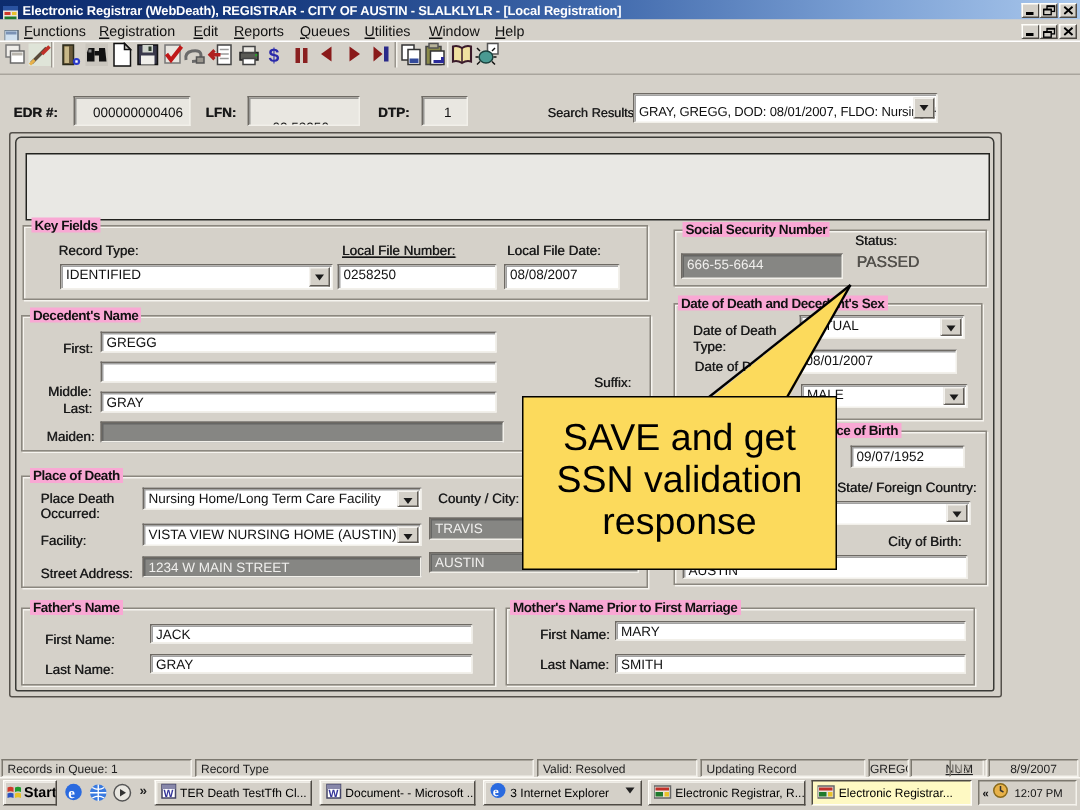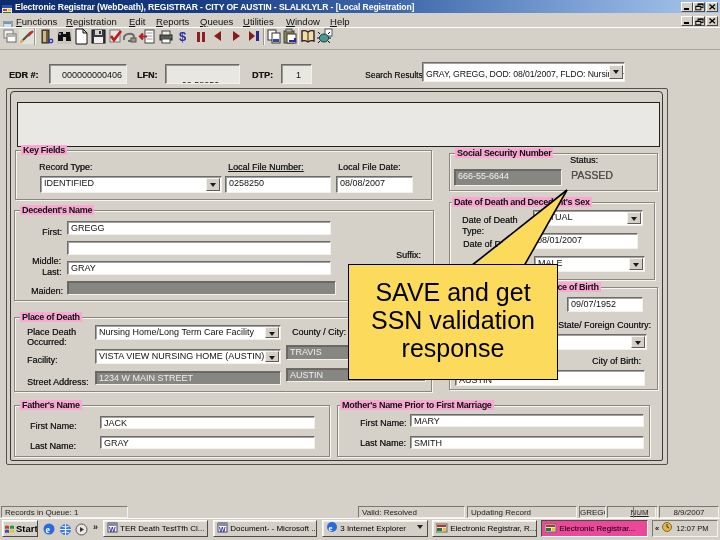--- a/index.html
+++ b/index.html
@@ -318,20 +318,21 @@
 <polygon points="471,268 524,268 567,190" fill="#fcda5c"></polygon>
 <line x1="471" y1="266" x2="567" y2="190" stroke="#000" stroke-width="1.6"></line>
 <line x1="524" y1="266" x2="567" y2="190" stroke="#000" stroke-width="1.6"></line>
 </svg>
 <div class="abs" style="left:348px;top:264px;width:210px;height:116px;background:#fcda5c;border:1.8px solid #000;box-sizing:border-box;
  font-size:25px;line-height:28px;text-align:center;color:#000;padding-top:13px;">SAVE and get<br>SSN validation<br>response</div>
 </div>
 
 <div class="abs" style="left:0;top:505px;width:720px;height:13px;background:#d5d1c9;"></div>
 <div class="seg" style="left:1px;top:506px;width:127px;">Records in Queue: 1</div>
+<div class="seg" style="left:130px;top:506px;width:226px;">Record Type</div>
 <div class="seg" style="left:358px;top:506px;width:107px;">Valid: Resolved</div>
 <div class="seg" style="left:467px;top:506px;width:110px;">Updating Record</div>
 <div class="seg" style="left:579px;top:506px;width:27px;text-align:center;padding-left:0;">GREGG</div>
 <div class="seg" style="left:607px;top:506px;width:49px;text-align:center;padding-left:16px;text-decoration:underline;">NUM</div>
 <div class="seg" style="left:633px;top:506px;width:25px;padding-left:0;color:#8e8a82;">INS</div>
 <div class="seg" style="left:659px;top:506px;width:60px;text-align:center;padding-left:0;">8/9/2007</div>
 
 <div class="abs" style="left:0;top:518px;width:720px;height:22px;background:#d4d0c8;border-top:1px solid #fbf9f4;" id="taskbar"></div>
 <div id="taskitems">
 
@@ -376,21 +377,21 @@
           <circle cx="6" cy="6" r="5" fill="#2a6adf"></circle>
           <text x="2.5" y="9.5" font-size="9" font-weight="bold" fill="#fff" font-family="Liberation Serif">e</text>
         </svg> 3 Internet Explorer<span style="position:absolute;right:4px;top:4px;border:3px solid transparent;border-top:4px solid #222;"></span></div>
 <div class="tskb" style="left:432px;width:105px;">
 <svg width="12" height="11" style="vertical-align:-2px">
           <rect x="0" y="2" width="11" height="8" fill="#e8e4da" stroke="#666"></rect>
           <rect x="1" y="3" width="9" height="2" fill="#c03028"></rect>
           <rect x="1" y="6" width="5" height="3" fill="#1f7a2d"></rect>
           <rect x="7" y="6" width="3" height="3" fill="#e8c22a"></rect>
         </svg> Electronic Registrar, R...</div>
-<div class="tskb" style="left:541px;width:107px;background:#ec4899;border-color:#4e4a44 #fffef9 #fffef9 #4e4a44;box-shadow:none;">
+<div class="tskb" style="left:541px;width:107px;background:#fef9c3;border-color:#4e4a44 #fffef9 #fffef9 #4e4a44;box-shadow:none;">
 <svg width="12" height="11" style="vertical-align:-2px">
           <rect x="0" y="2" width="11" height="8" fill="#e8e4da" stroke="#666"></rect>
           <rect x="1" y="3" width="9" height="2" fill="#c03028"></rect>
           <rect x="1" y="6" width="5" height="3" fill="#1f7a2d"></rect>
           <rect x="7" y="6" width="3" height="3" fill="#e8c22a"></rect>
         </svg> Electronic Registrar...</div>
 
 <div class="abs" style="left:652px;top:520px;width:66px;height:17px;border:1px solid;border-color:#7c786f #f4f2ec #f4f2ec #7c786f;font-size:7.5px;color:#111;line-height:15px;box-sizing:border-box;white-space:nowrap;overflow:hidden;">
 <span style="font-weight:bold;margin-left:2px;">«</span>
 <svg width="11" height="11" style="vertical-align:-2px;margin-left:1px;">

